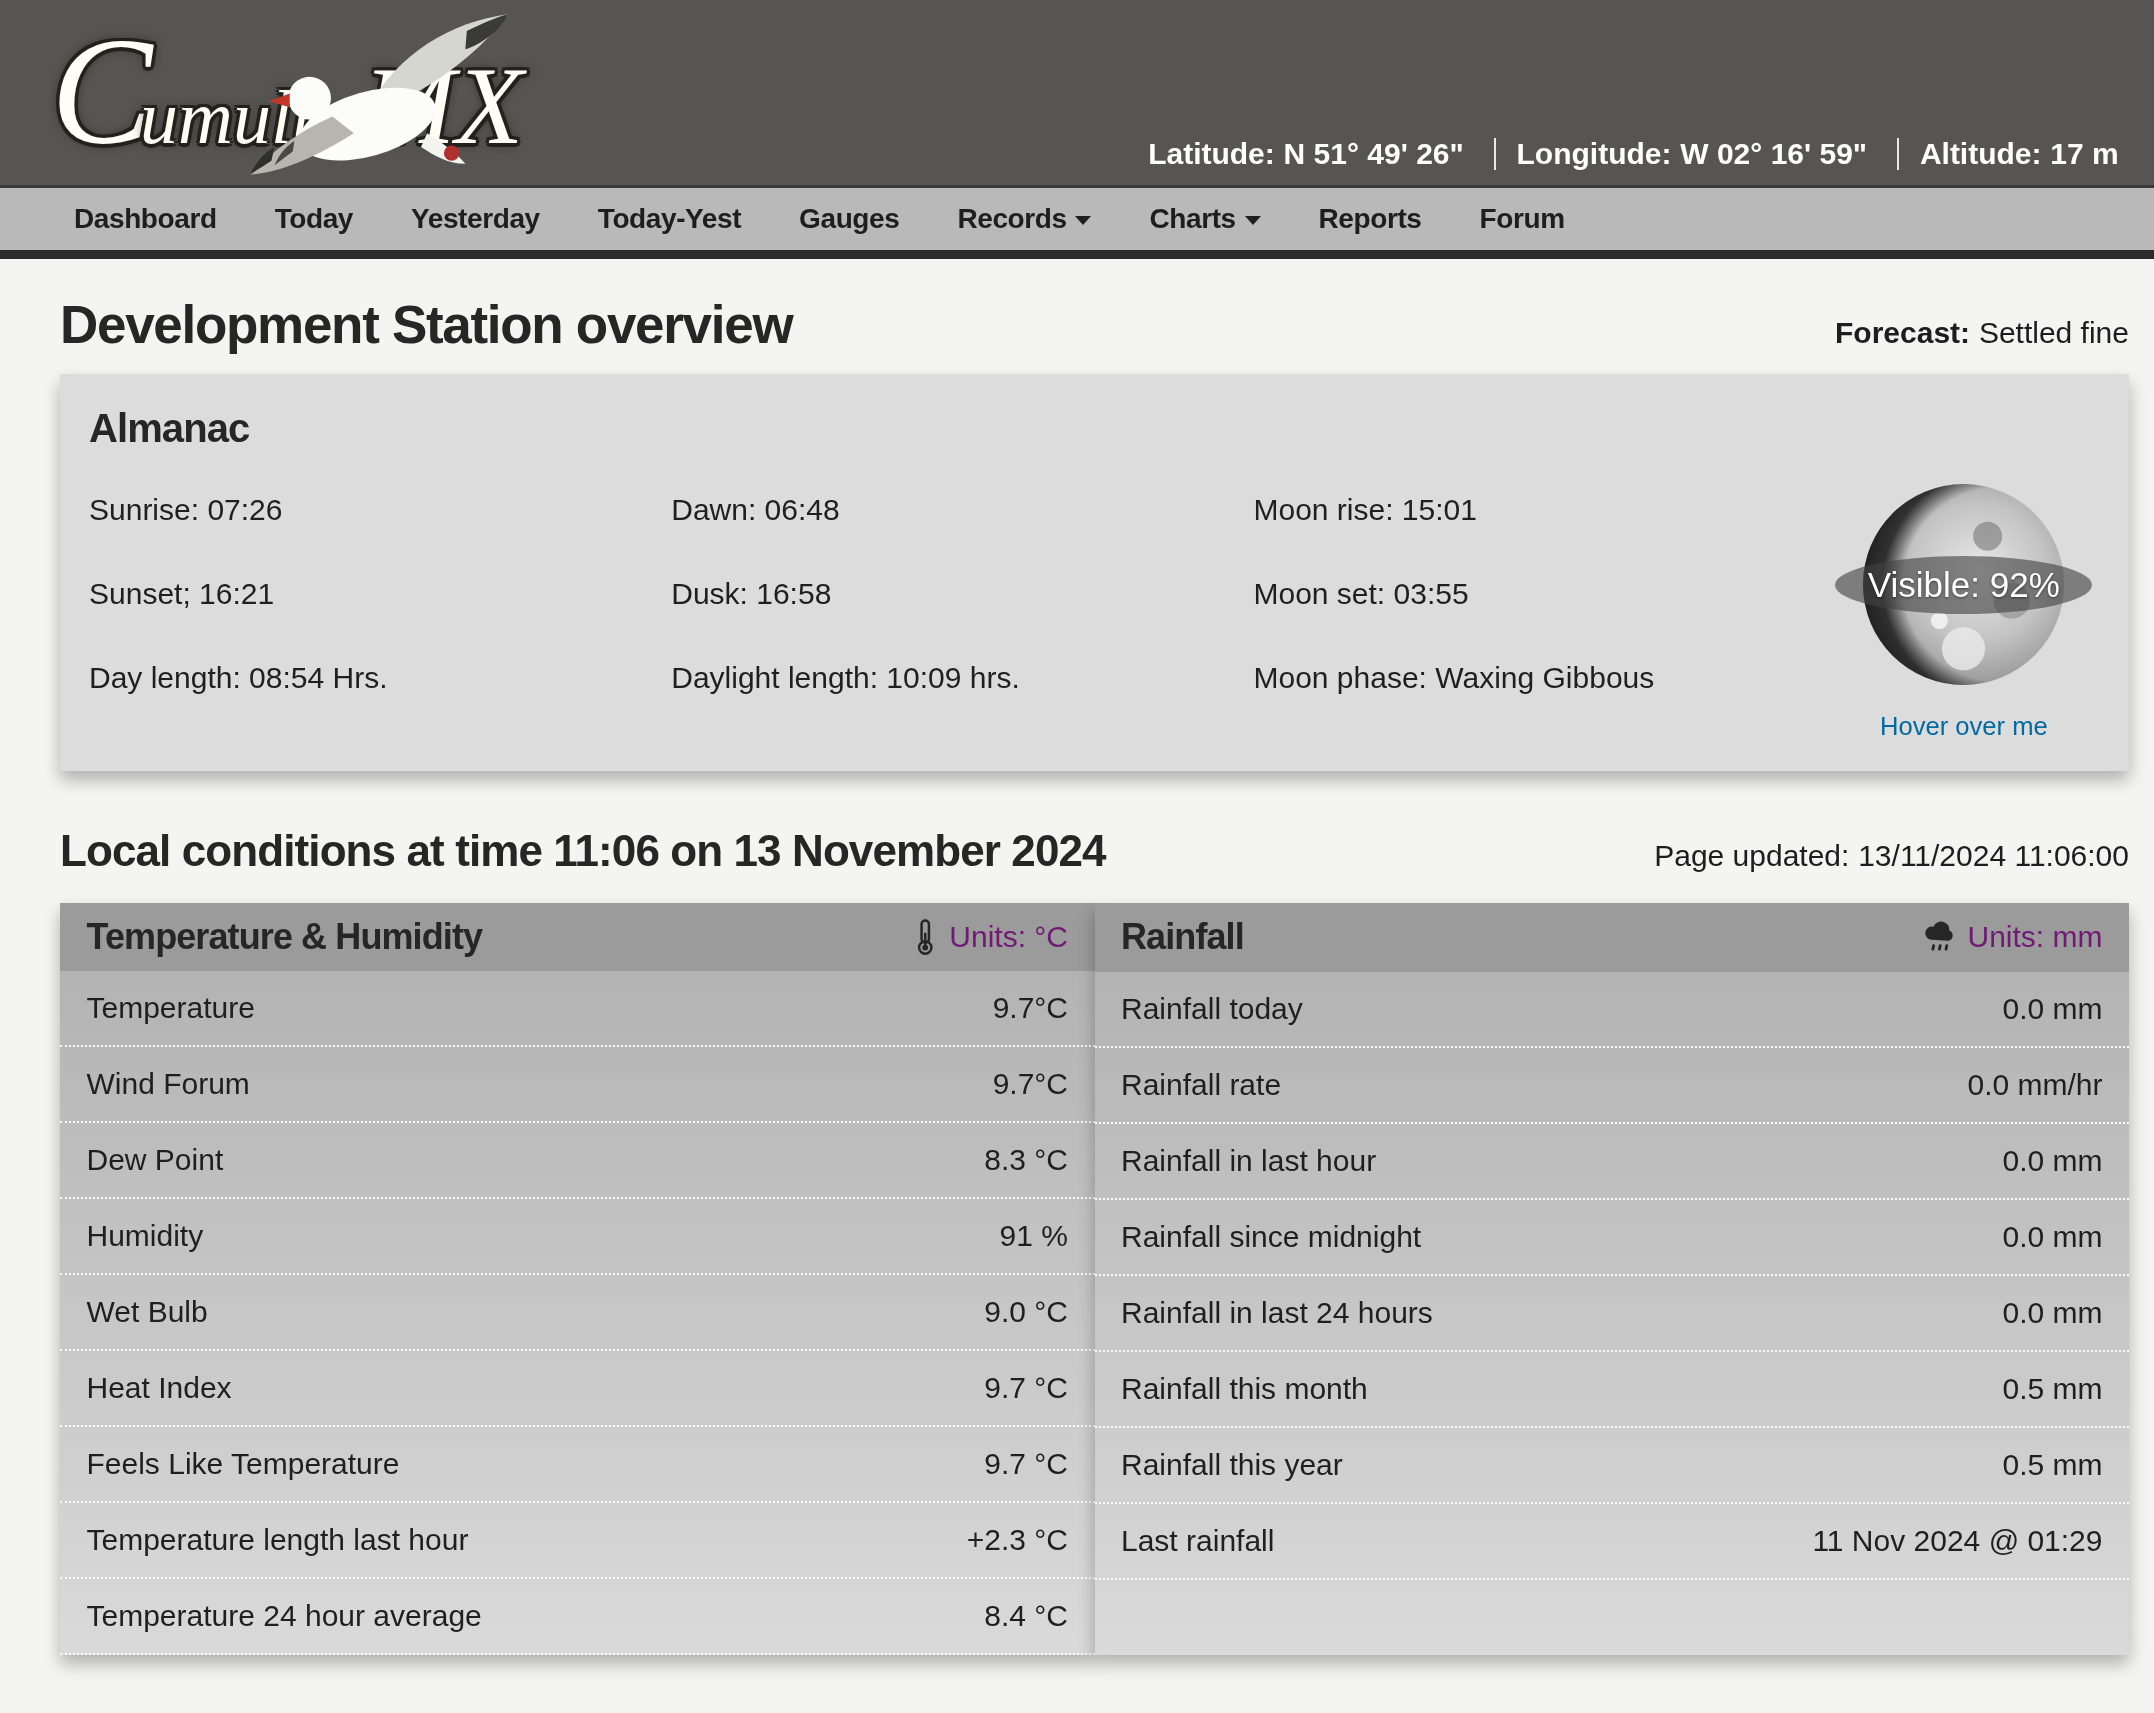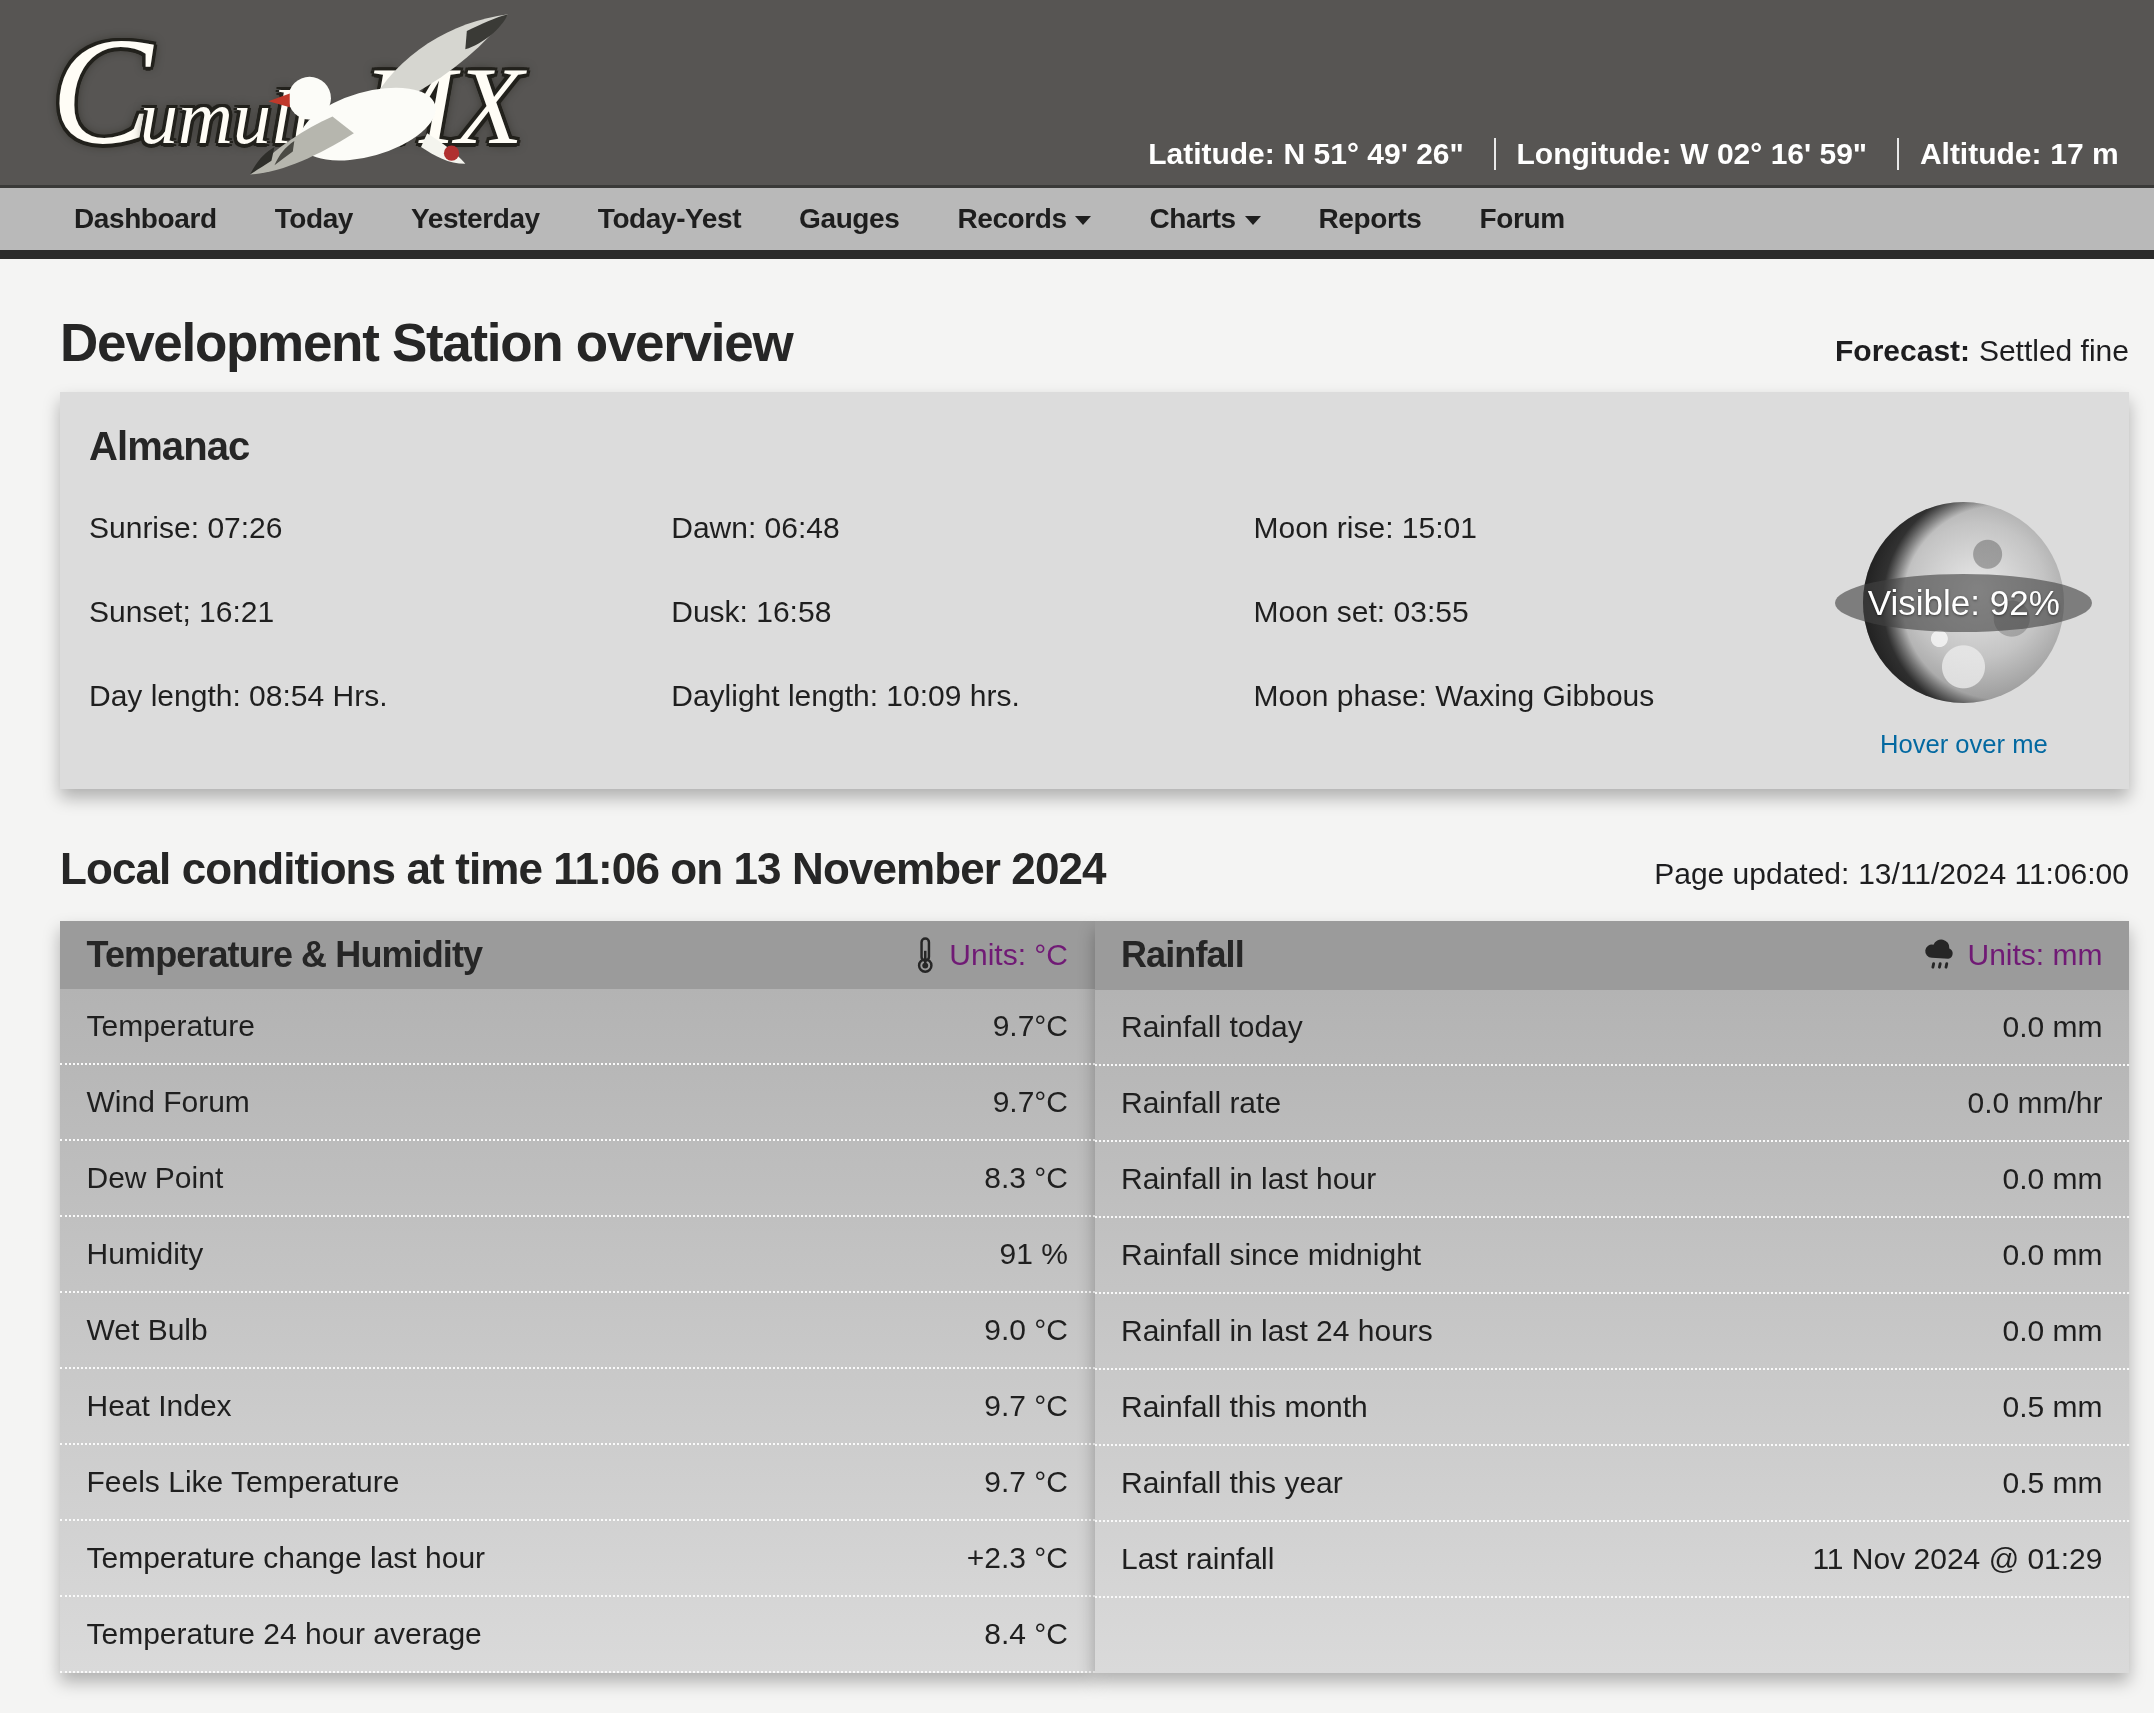--- a/index.html
+++ b/index.html
@@ -25,21 +25,21 @@
   
   .nav-bar { height:62px; background:#b9b9b9; display:flex; align-items:center; padding-left:45px; }
   .nav-item { font-size:28px; font-weight:600; letter-spacing:-0.4px; color:#1e1e1e; padding:0 29px;
               display:flex; align-items:center; cursor:pointer; }
   .caret { width:0; height:0; border-left:8px solid transparent; border-right:8px solid transparent;
            border-top:9.7px solid #1e1e1e; margin-left:8.8px; margin-top:3.5px; }
   .nav-divider { height:8.8px; background:#2b2b2b; }
 
   
   .content { margin:0 25px 0 60px; }
-  .title-row { margin-top:53px; display:flex; justify-content:space-between; align-items:baseline; }
+  .title-row { margin-top:35px; display:flex; justify-content:space-between; align-items:baseline; }
   .page-title { font-size:53px; font-weight:bold; letter-spacing:-1.3px; color:#262626; }
   .forecast { font-size:30px; color:#1d1d1f; }
   .forecast .b { font-weight:bold; margin-right:8.8px; }
 
   .panel-shadow { box-shadow:0 8.8px 16px rgba(0,0,0,0.28); }
 
   
   .almanac { margin-top:19.4px; height:397px; background:#dcdcdc; padding:32px 0 0 29px; }
   .almanac-title { font-size:40px; font-weight:bold; letter-spacing:-0.9px; color:#262626; }
   .almanac-body { display:flex; padding-top:42px; }
@@ -231,21 +231,21 @@
           </div>
         <div class="panel-row">
             <span class="row-label">Heat Index</span>
             <span class="row-value">9.7 °C</span>
           </div>
         <div class="panel-row">
             <span class="row-label">Feels Like Temperature</span>
             <span class="row-value">9.7 °C</span>
           </div>
         <div class="panel-row">
-            <span class="row-label">Temperature change last hour</span>
+            <span class="row-label">Temperature length last hour</span>
             <span class="row-value">+2.3 °C</span>
           </div>
         <div class="panel-row">
             <span class="row-label">Temperature 24 hour average</span>
             <span class="row-value">8.4 °C</span>
           </div>
       </div>
     </section>
 
     <section class="panel panel-shadow">

